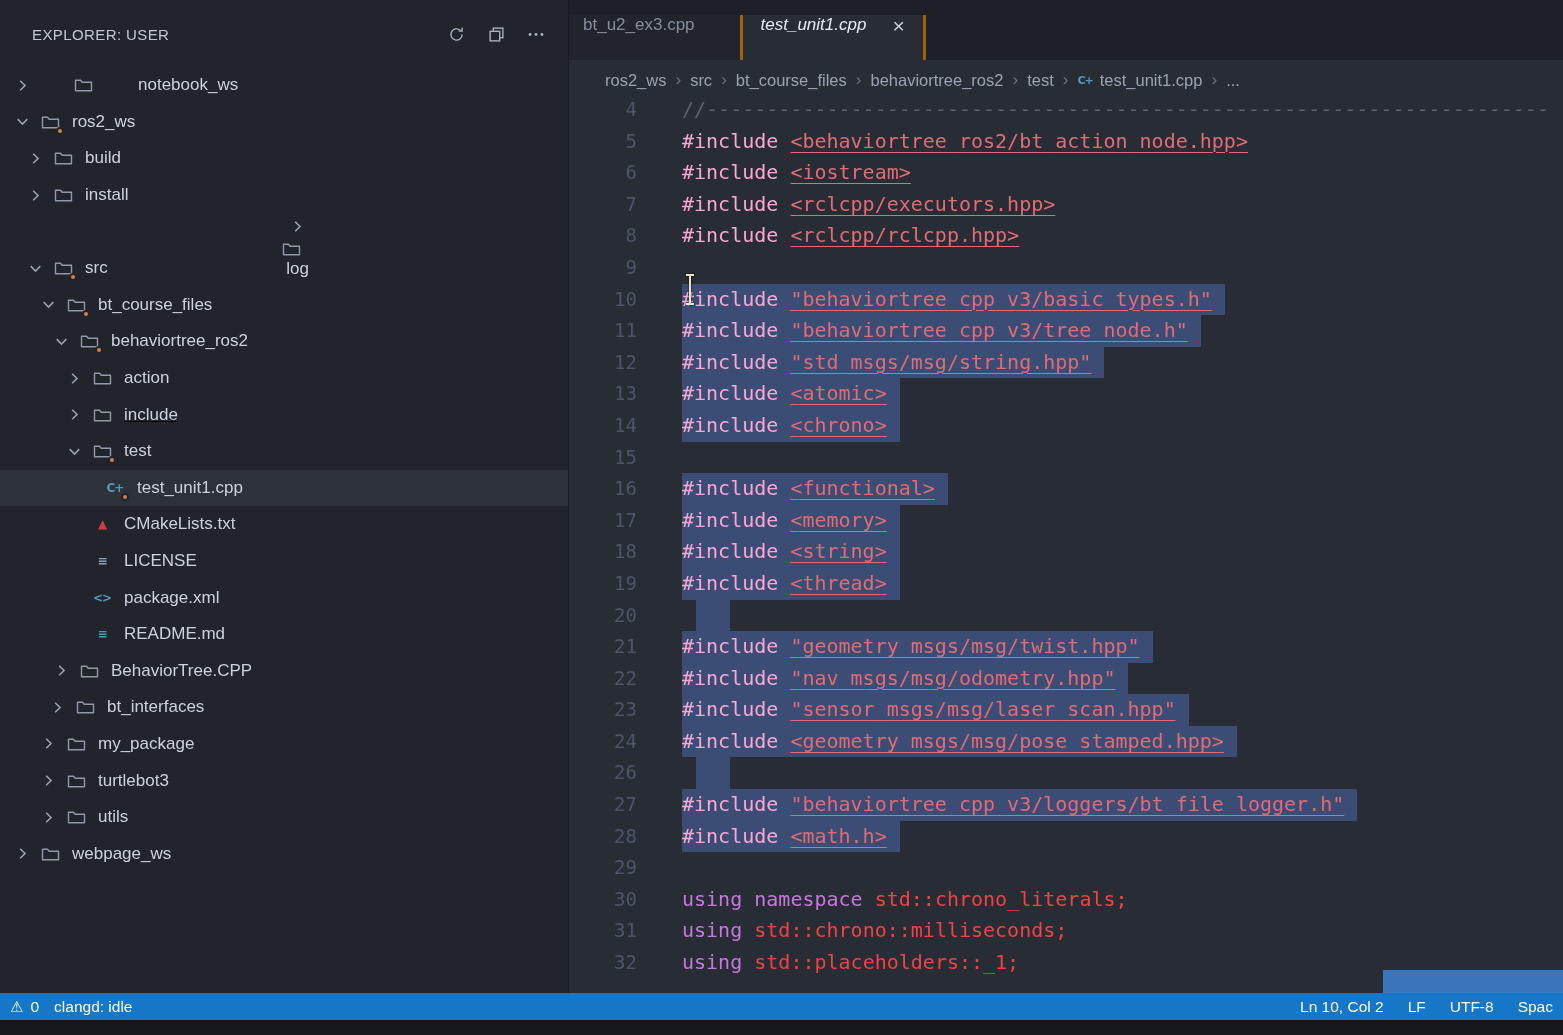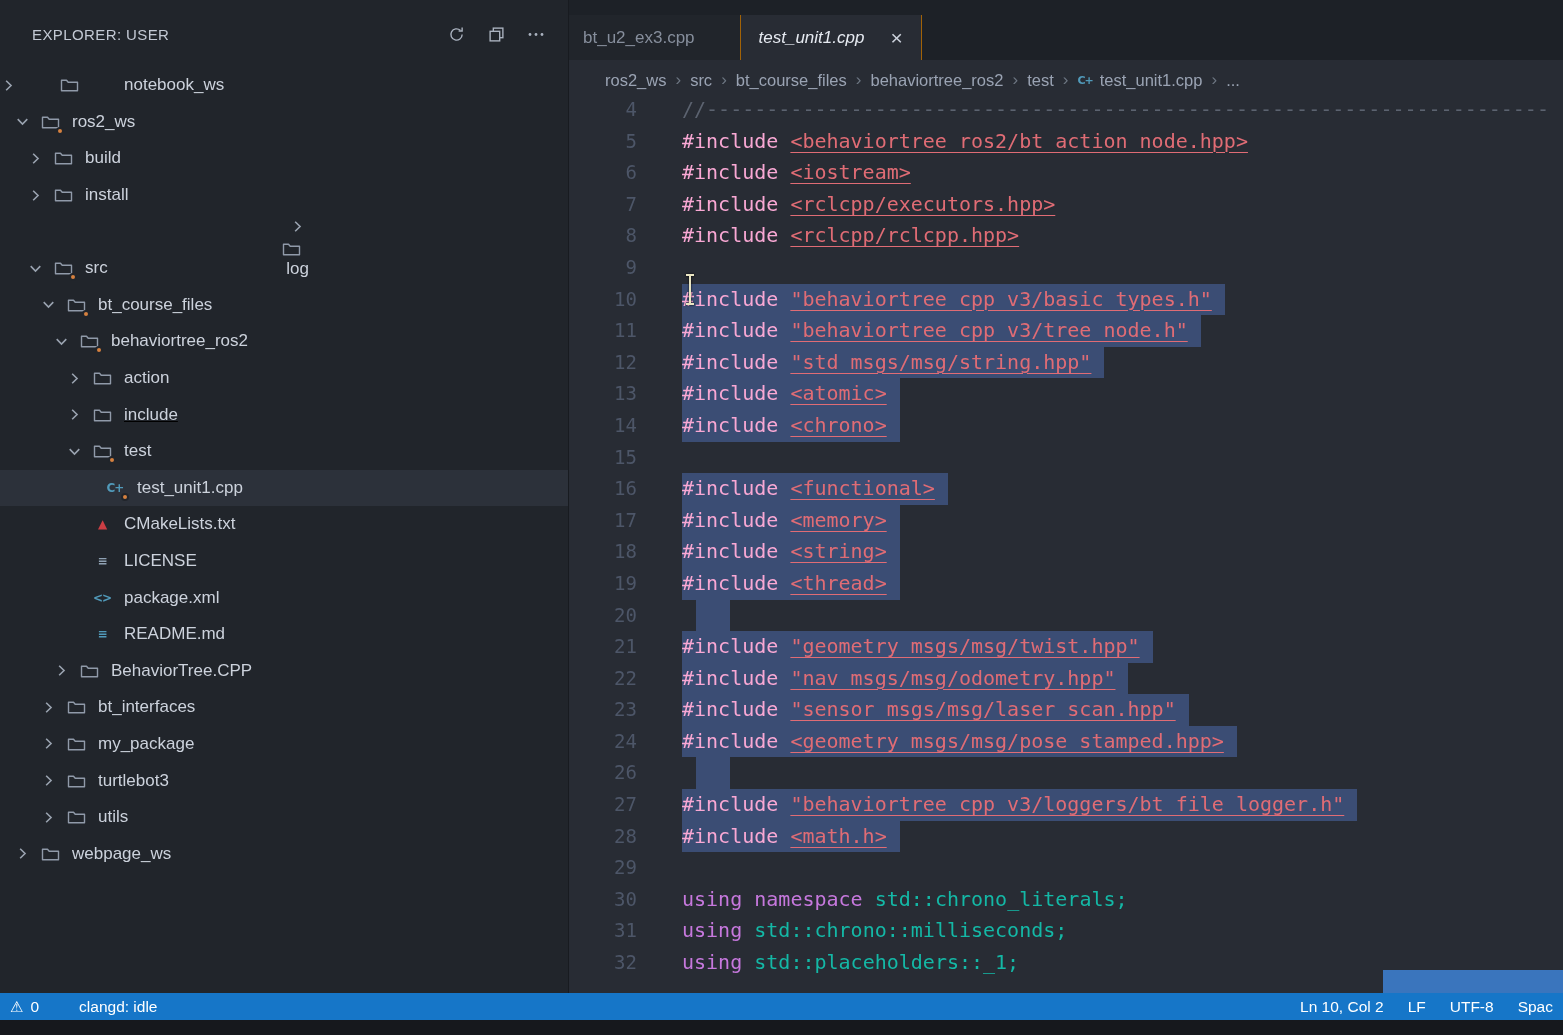--- a/index.html
+++ b/index.html
@@ -18,58 +18,58 @@
   .trow { display:flex; align-items:center; height:36.6px; cursor:pointer; }
   .trow.selected { background:#2c313a; }
   .chev { flex:0 0 26px; display:flex; align-items:center; }
   .ticon { flex:0 0 20px; margin-right:12px; position:relative; display:flex; align-items:center; justify-content:center; height:20px; }
   .ficon { font-family:"DejaVu Sans", sans-serif; font-size:12px; font-weight:bold; letter-spacing:-1px; }
   .tlabel { color:#ccd2dc; font-size:17px; white-space:nowrap; }
   .dot { position:absolute; right:-4px; bottom:-3px; width:8px; height:8px; border-radius:50%; background:var(--dot); border:2px solid #21252b; }
 
   
   .tabbar { position:absolute; left:569px; top:0; right:0; height:60px; background:#1d2127; display:flex; padding-top:15px; }
-  .tab { height:45px; display:flex; align-items:center; background:#21252b; color:#868e9c; font-size:17px; border-right:1px solid #a16207; padding:0 45px 0 14px; cursor:pointer; }
+  .tab { height:45px; display:flex; background:#21252b; color:#868e9c; font-size:17px; border-right:3px solid #a16207; padding:0 45px 0 14px; cursor:pointer; }
   .tab.active { background:#282c34; color:#e6eaf1; font-style:italic; padding:0 18px; }
   .tab-close { font-style:normal; margin-left:26px; font-size:21px; color:#ccd2dc; line-height:1; cursor:pointer; }
 
   
   .crumbs { position:absolute; left:569px; top:60px; right:0; height:40px; background:#282c34; display:flex; align-items:center; padding-left:36px; }
   .crumb { color:#9aa3b3; font-size:16.5px; white-space:nowrap; display:flex; align-items:center; gap:7px; cursor:pointer; }
   .crumb-sep { color:#6d7682; font-size:17px; padding:0 9px; }
   .crumb-cpp { color:#519aba; font-family:"DejaVu Sans", sans-serif; font-size:11px; font-weight:bold; letter-spacing:-1px; }
 
   
   .codearea { position:absolute; left:569px; top:100px; right:0; bottom:27px; background:#282c34; overflow:hidden; }
   #code { margin-top:-6px; }
   .line { display:flex; height:31.6px; font-family:"DejaVu Sans Mono", monospace; font-size:20px; line-height:31.6px; white-space:pre; }
   .gutter { flex:0 0 113px; text-align:right; padding-right:45px; color:#4d5668; font-size:19px; cursor:pointer; }
   .ltext { display:inline-block; white-space:pre; cursor:text; }
   .line.sel .ltext { background:var(--sel); padding-right:13px; }
   .ltext.emptysel { width:34px; margin-left:14px; background:var(--sel); }
   .t-dir { color:#f9a8d4; }
   .t-kw  { color:#c678dd; }
-  .t-pln { color:#14b8a6; }
+  .t-pln { color:#ef4444; }
   .t-com { color:#5c6370; }
   .t-path { color:#e06c75; text-decoration:underline; text-decoration-thickness:1px; text-underline-offset:4px; }
 
   
   .ibeam { position:absolute; left:684px; top:274px; width:12px; height:31px; z-index:6; filter:drop-shadow(0 0 1px rgba(0,0,0,0.85)); }
   .ib-mid { position:absolute; left:5px; top:2px; width:2px; height:27px; background:#e9e5c2; }
   .ib-top,.ib-bot { position:absolute; left:2px; width:8px; height:2px; background:#e9e5c2; }
   .ib-top { top:0; } .ib-bot { bottom:0; }
 
   
   .hscroll { position:absolute; right:0; bottom:27px; width:180px; height:23px; background:#3a75bd; }
 
   
   .status { position:absolute; left:0; right:0; bottom:0; height:27px; background:var(--statusbg); color:#fff; display:flex; align-items:center; font-size:15.5px; padding:0 10px; }
   .st-left { display:flex; align-items:center; gap:8px; }
   .st-item { display:flex; align-items:center; gap:7px; cursor:pointer; white-space:nowrap; }
-  .st-lsp { margin-left:32px; }
+  .st-lsp { margin-left:7px; }
   .st-right { margin-left:auto; display:flex; align-items:center; gap:24px; overflow:hidden; }
   .warn-glyph { font-family:"DejaVu Sans", sans-serif; font-size:15px; }
 </style>
 </head>
 <body>
 
 <div class="app">
 
   <div class="sidebar">
     <div class="sb-header">
@@ -90,21 +90,21 @@
         <span class="sb-action">
           <svg width="18" height="17" viewBox="0 0 18 16">
               <circle cx="3" cy="8" r="1.4" fill="#aab2bf"></circle>
               <circle cx="9" cy="8" r="1.4" fill="#aab2bf"></circle>
               <circle cx="15" cy="8" r="1.4" fill="#aab2bf"></circle>
             </svg>
         </span>
       </span>
     </div>
     <div class="tree">
-        <div class="trow" style=" gap: 33px;">
+        <div class="trow" style="padding-left: 14px; gap: 33px;">
           <span class="chev">
             <svg width="17" height="17" viewBox="0 0 16 16">
               <path d="M5.8 3.5l4.6 4.5-4.6 4.5" fill="none" stroke="#9aa3b0" stroke-width="1.5"></path>
             </svg>
           </span>
           <span class="ticon">
             <svg width="19" height="16" viewBox="0 0 19 16">
               <path d="M1.5 3.2h5l1.7 2h9.3v8.6H1.5z" fill="none" stroke="#909aa9" stroke-width="1.4" stroke-linejoin="round"></path>
             </svg>
           </span>
@@ -287,21 +287,21 @@
               <path d="M5.8 3.5l4.6 4.5-4.6 4.5" fill="none" stroke="#9aa3b0" stroke-width="1.5"></path>
             </svg>
           </span>
           <span class="ticon">
             <svg width="19" height="16" viewBox="0 0 19 16">
               <path d="M1.5 3.2h5l1.7 2h9.3v8.6H1.5z" fill="none" stroke="#909aa9" stroke-width="1.4" stroke-linejoin="round"></path>
             </svg>
           </span>
           <span class="tlabel">BehaviorTree.CPP</span>
         </div>
-        <div class="trow" style="padding-left: 40px;">
+        <div class="trow" style="padding-left: 40px; margin-left: 9px;">
           <span class="chev">
             <svg width="17" height="17" viewBox="0 0 16 16">
               <path d="M5.8 3.5l4.6 4.5-4.6 4.5" fill="none" stroke="#9aa3b0" stroke-width="1.5"></path>
             </svg>
           </span>
           <span class="ticon">
             <svg width="19" height="16" viewBox="0 0 19 16">
               <path d="M1.5 3.2h5l1.7 2h9.3v8.6H1.5z" fill="none" stroke="#909aa9" stroke-width="1.4" stroke-linejoin="round"></path>
             </svg>
           </span>

